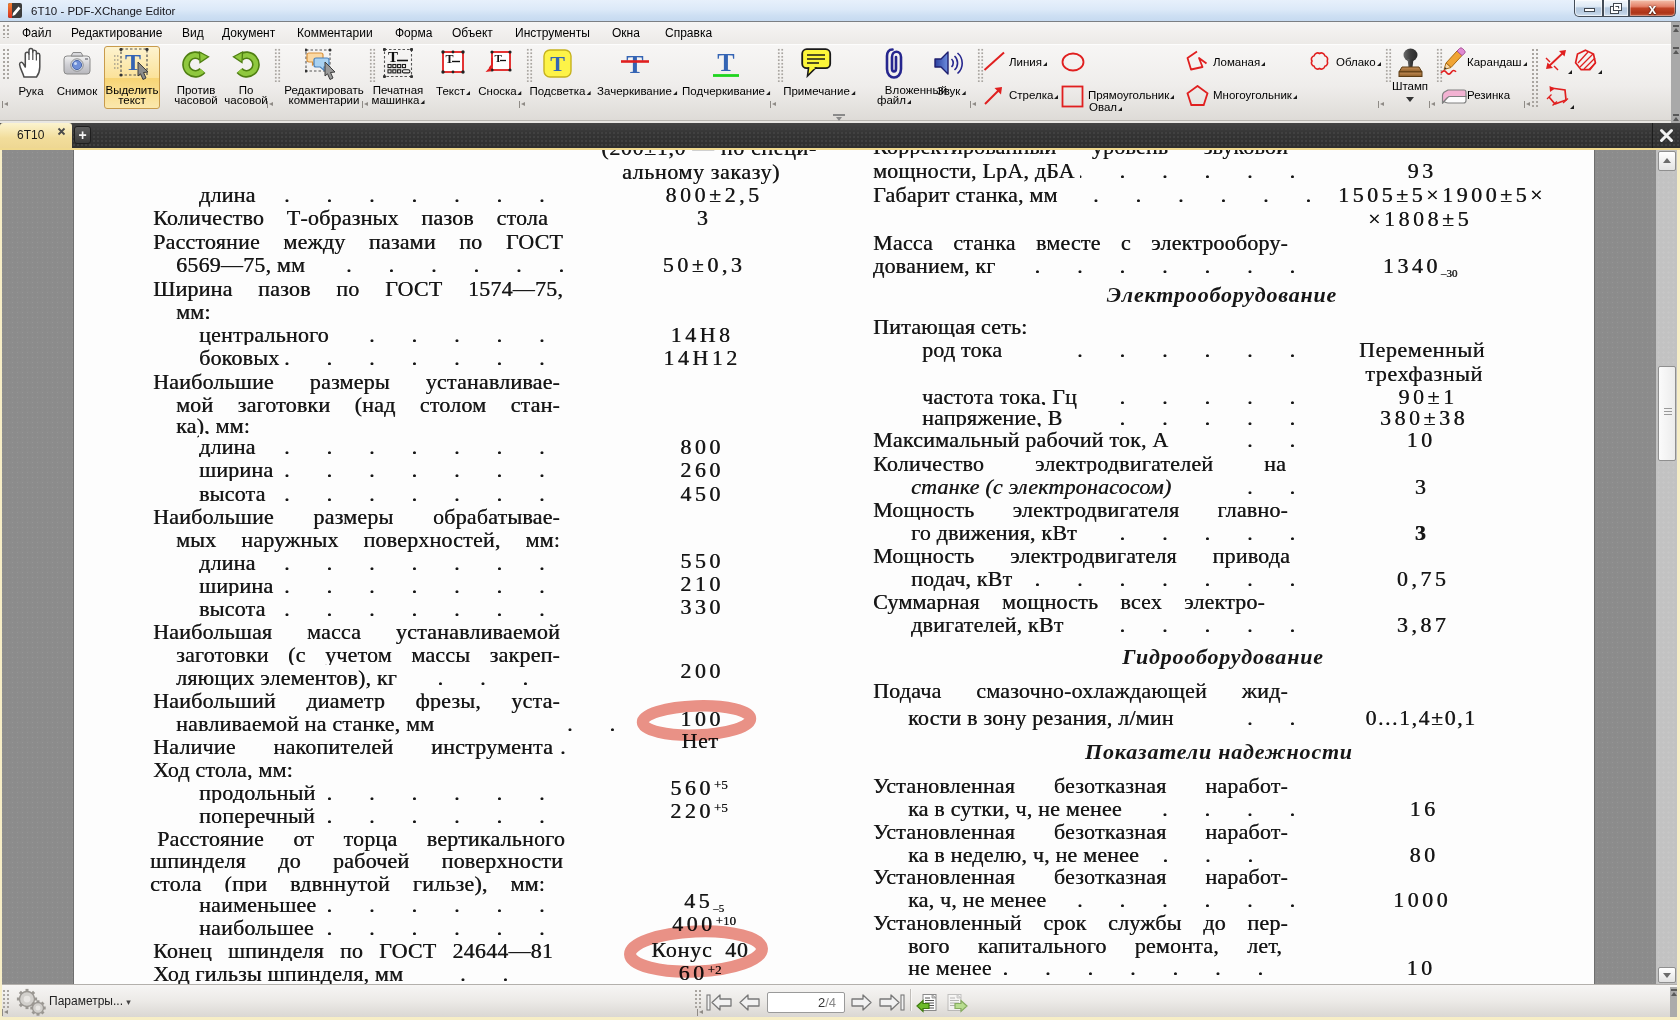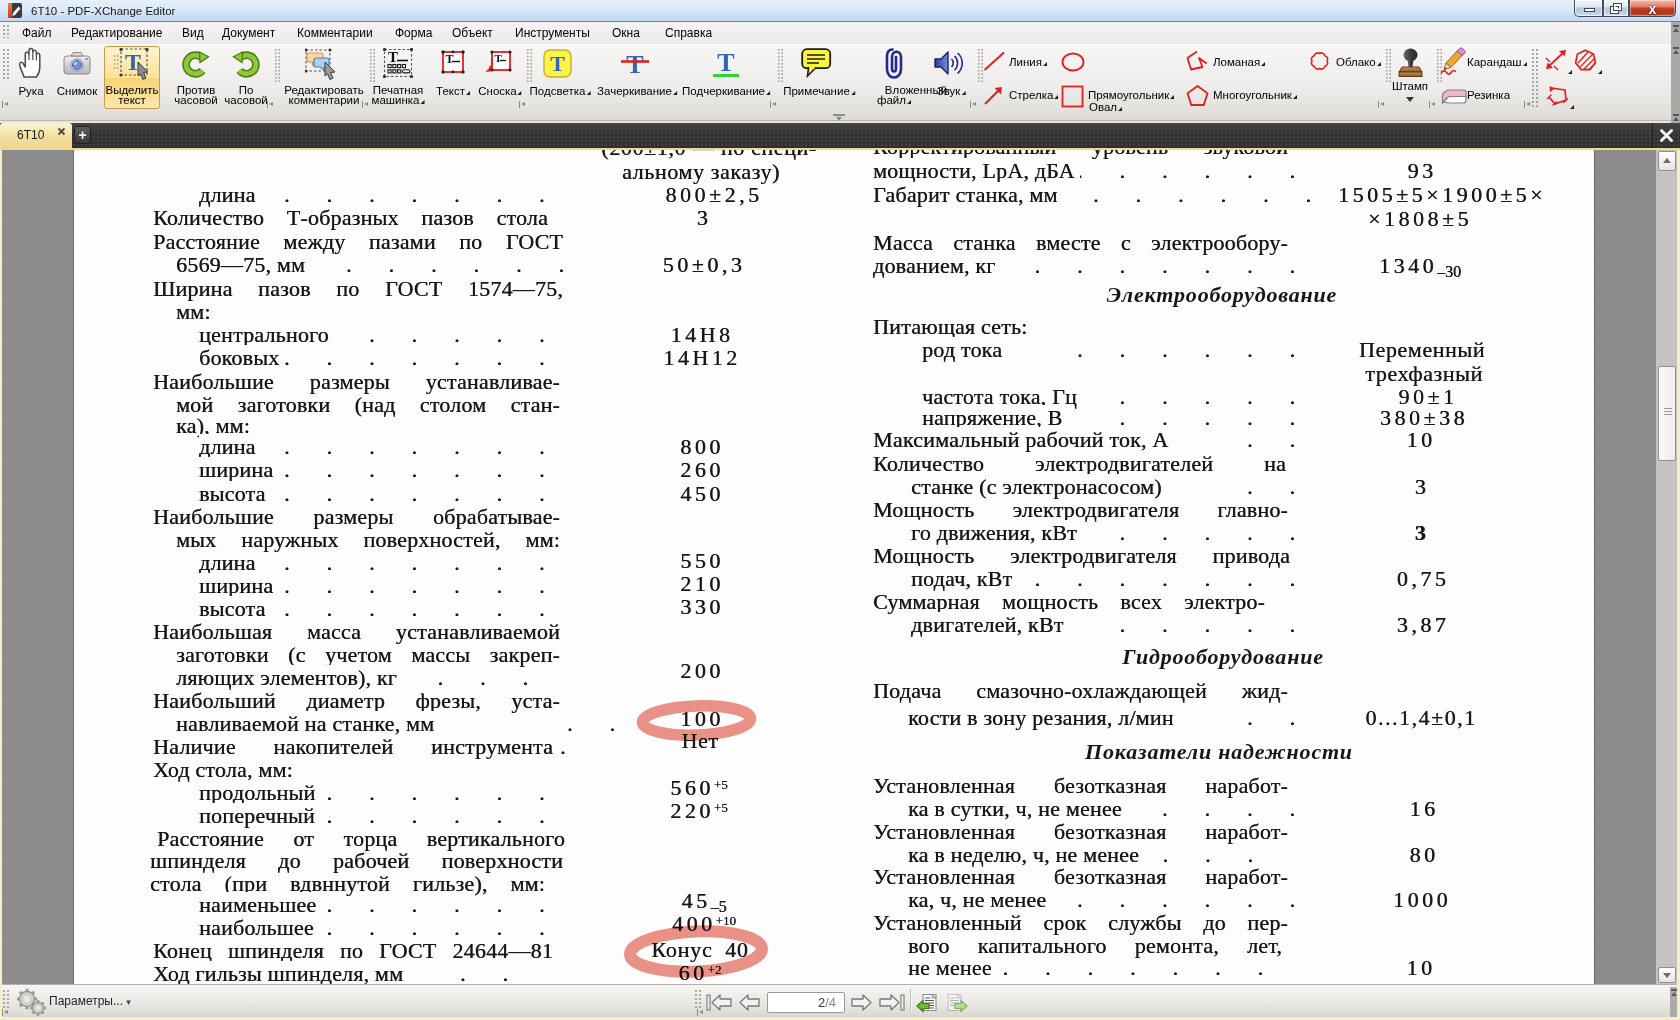--- a/index.html
+++ b/index.html
@@ -65,21 +65,21 @@
 #page { position:absolute; left:74px; top:-2px; width:1520px; height:986px; background:#fdfdfd; box-shadow:0 0 0 1px #6e6e6e; }
 
 
 .dl { position:absolute; font-family:"Liberation Serif", serif; font-size:22px; color:#161616; line-height:23px; height:23px; white-space:nowrap; letter-spacing:0.2px; text-shadow:0.4px 0.25px 0 #3a3a3a; }
 .just { text-align:justify; text-align-last:justify; white-space:normal; word-spacing:2px; }
 .dots { position:absolute; font-family:"Liberation Serif", serif; font-size:22px; color:#161616; line-height:23px; height:23px; text-align:right; letter-spacing:37px; overflow:hidden; text-shadow:0.4px 0.25px 0 #3a3a3a; }
 .lbl { background:#fdfdfd; position:relative; }
 .val { position:absolute; font-family:"Liberation Serif", serif; font-size:22px; color:#161616; line-height:23px; height:23px; text-align:center; white-space:nowrap; letter-spacing:3.5px; text-shadow:0.4px 0.25px 0 #3a3a3a; }
 .hdg { position:absolute; font-family:"Liberation Serif", serif; font-size:22px; font-weight:bold; font-style:italic; color:#161616; line-height:24px; text-align:center; white-space:nowrap; letter-spacing:0.8px; }
 sup.s { font-size:13px; vertical-align:6px; letter-spacing:0; }
-sub.s { font-size:16px; vertical-align:-4px; letter-spacing:0; }
+sub.s { font-size:11px; vertical-align:-4px; letter-spacing:0; }
 
 
 #vscroll { position:absolute; left:1656px; top:0; width:21px; height:834px; background:#c2c2c2;
   background-image:radial-gradient(#c6c6c6 1px, transparent 1.2px); background-size:5px 5px; }
 .sbtn { position:absolute; width:18px; background:linear-gradient(180deg,#ffffff,#e3e3e3); border:1px solid #8f8f8f; border-radius:2px; }
 #sthumb { position:absolute; left:1658px; top:216px; width:18px; height:95px; background:linear-gradient(90deg,#fbfbfb,#ececec); border:1px solid #8f8f8f; border-radius:2px; }
 #sthumb .grip { position:absolute; left:5px; top:44px; width:8px; height:1px; background:#9a9a9a; box-shadow:0 3px 0 #9a9a9a, 0 -3px 0 #9a9a9a; }
 .arr-up { width:0; height:0; border-left:4px solid transparent; border-right:4px solid transparent; border-bottom:5px solid #6b6b6b; position:absolute; left:3px; top:6px; }
 .arr-dn { width:0; height:0; border-left:4px solid transparent; border-right:4px solid transparent; border-top:5px solid #6b6b6b; position:absolute; left:3px; top:6px; }
 
@@ -515,21 +515,21 @@
 <div class="dl" style="left:922px;top:234.5px;"><span class="lbl">частота тока, Гц&nbsp;</span></div>
 <div class="val" style="left:1278px;top:234.5px;width:300px;">90±1</div>
 <div class="dots" style="left:922px;top:255.5px;width:410px;">.....</div>
 <div class="dl" style="left:922px;top:255.5px;"><span class="lbl">напряжение, В&nbsp;</span></div>
 <div class="val" style="left:1274px;top:255.5px;width:300px;">380±38</div>
 <div class="dots" style="left:873px;top:278.0px;width:459px;">..</div>
 <div class="dl" style="left:873px;top:278.0px;"><span class="lbl">Максимальный рабочий ток, А&nbsp;</span></div>
 <div class="val" style="left:1271px;top:278.0px;width:300px;">10</div>
 <div class="dl just" style="left:873px;top:301.5px;width:413px;">Количество электродвигателей на</div>
 <div class="dots" style="left:911px;top:324.5px;width:421px;">..</div>
-<div class="dl" style="left:911px;top:324.5px;"><span class="lbl">станке (с электронасосом)&nbsp;</span></div>
+<div class="dl" style="left:911px;top:324.5px;font-style:italic;"><span class="lbl">станке (с электронасосом)&nbsp;</span></div>
 <div class="val" style="left:1272px;top:324.5px;width:300px;">3</div>
 <div class="dl just" style="left:873px;top:347.5px;width:415px;">Мощность электродвигателя главно-</div>
 <div class="dots" style="left:911px;top:370.5px;width:421px;">.....</div>
 <div class="dl" style="left:911px;top:370.5px;"><span class="lbl">го движения, кВт&nbsp;</span></div>
 <div class="val" style="left:1272px;top:370.5px;width:300px;"><b>3</b></div>
 <div class="dl just" style="left:873px;top:393.5px;width:417px;">Мощность электродвигателя привода</div>
 <div class="dots" style="left:911px;top:416.5px;width:421px;">.......</div>
 <div class="dl" style="left:911px;top:416.5px;"><span class="lbl">подач, кВт&nbsp;</span></div>
 <div class="val" style="left:1273px;top:416.5px;width:300px;">0,75</div>
 <div class="dl just" style="left:873px;top:440.0px;width:392px;">Суммарная мощность всех электро-</div>

